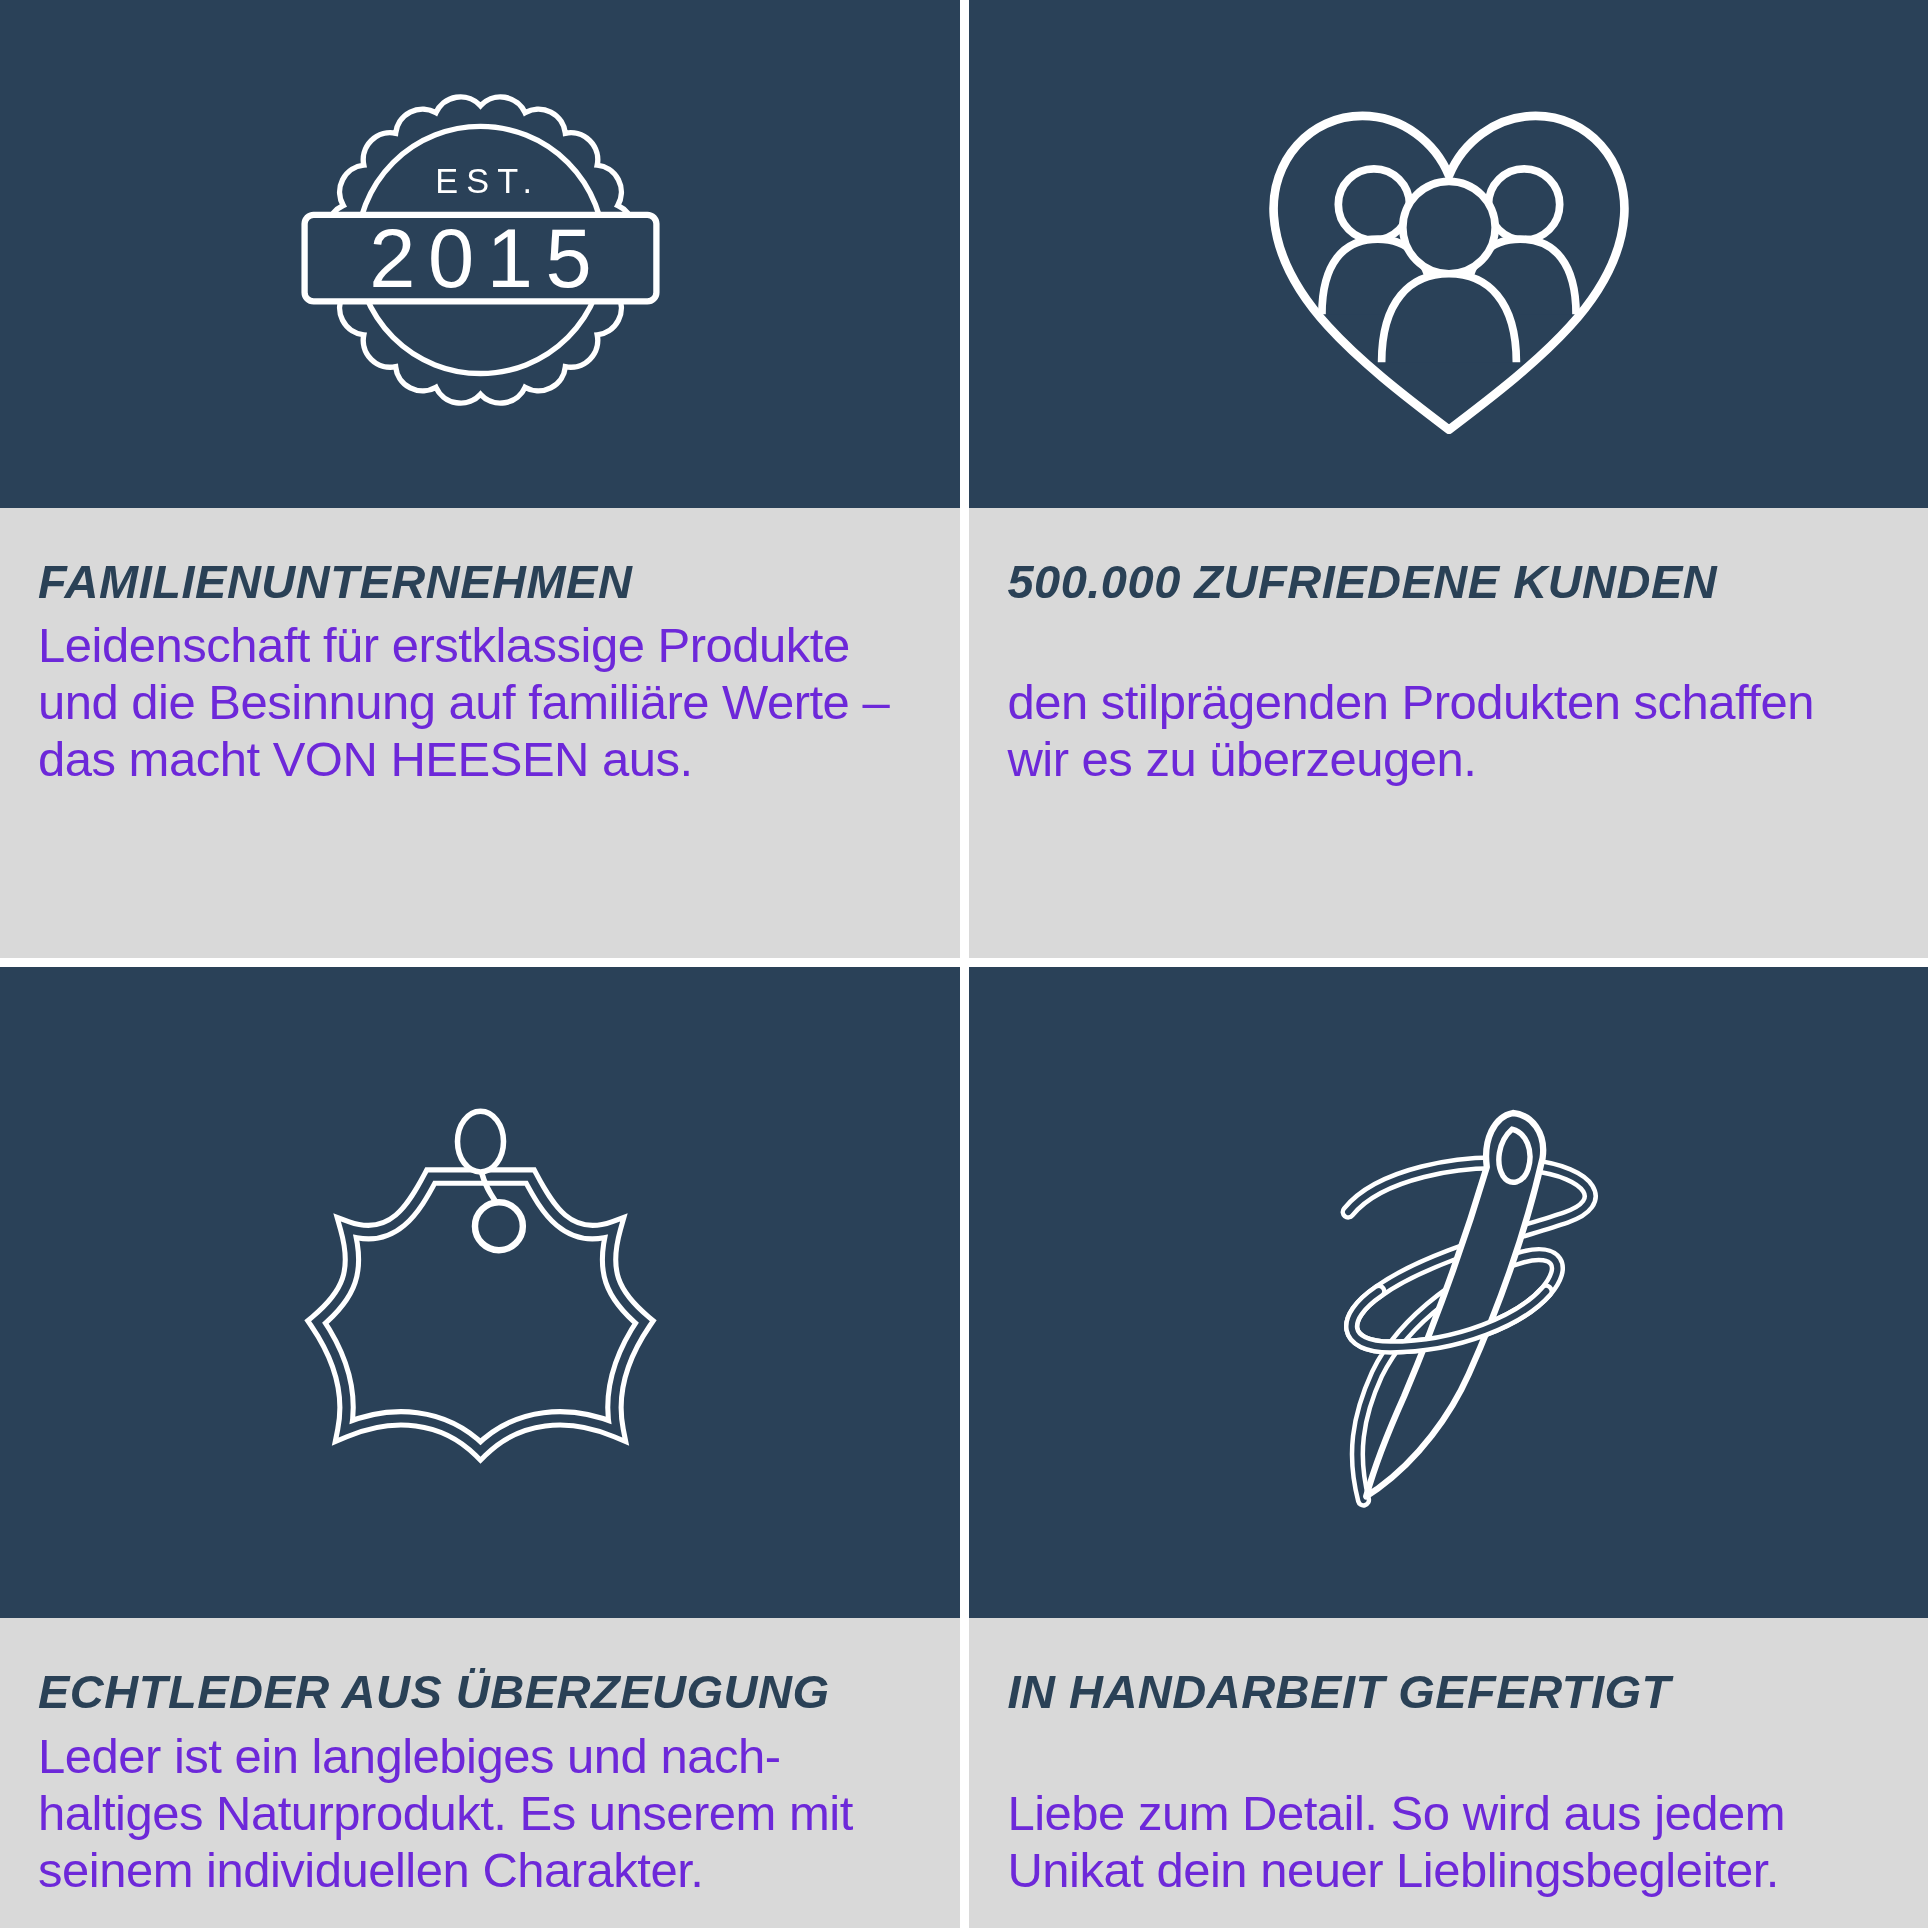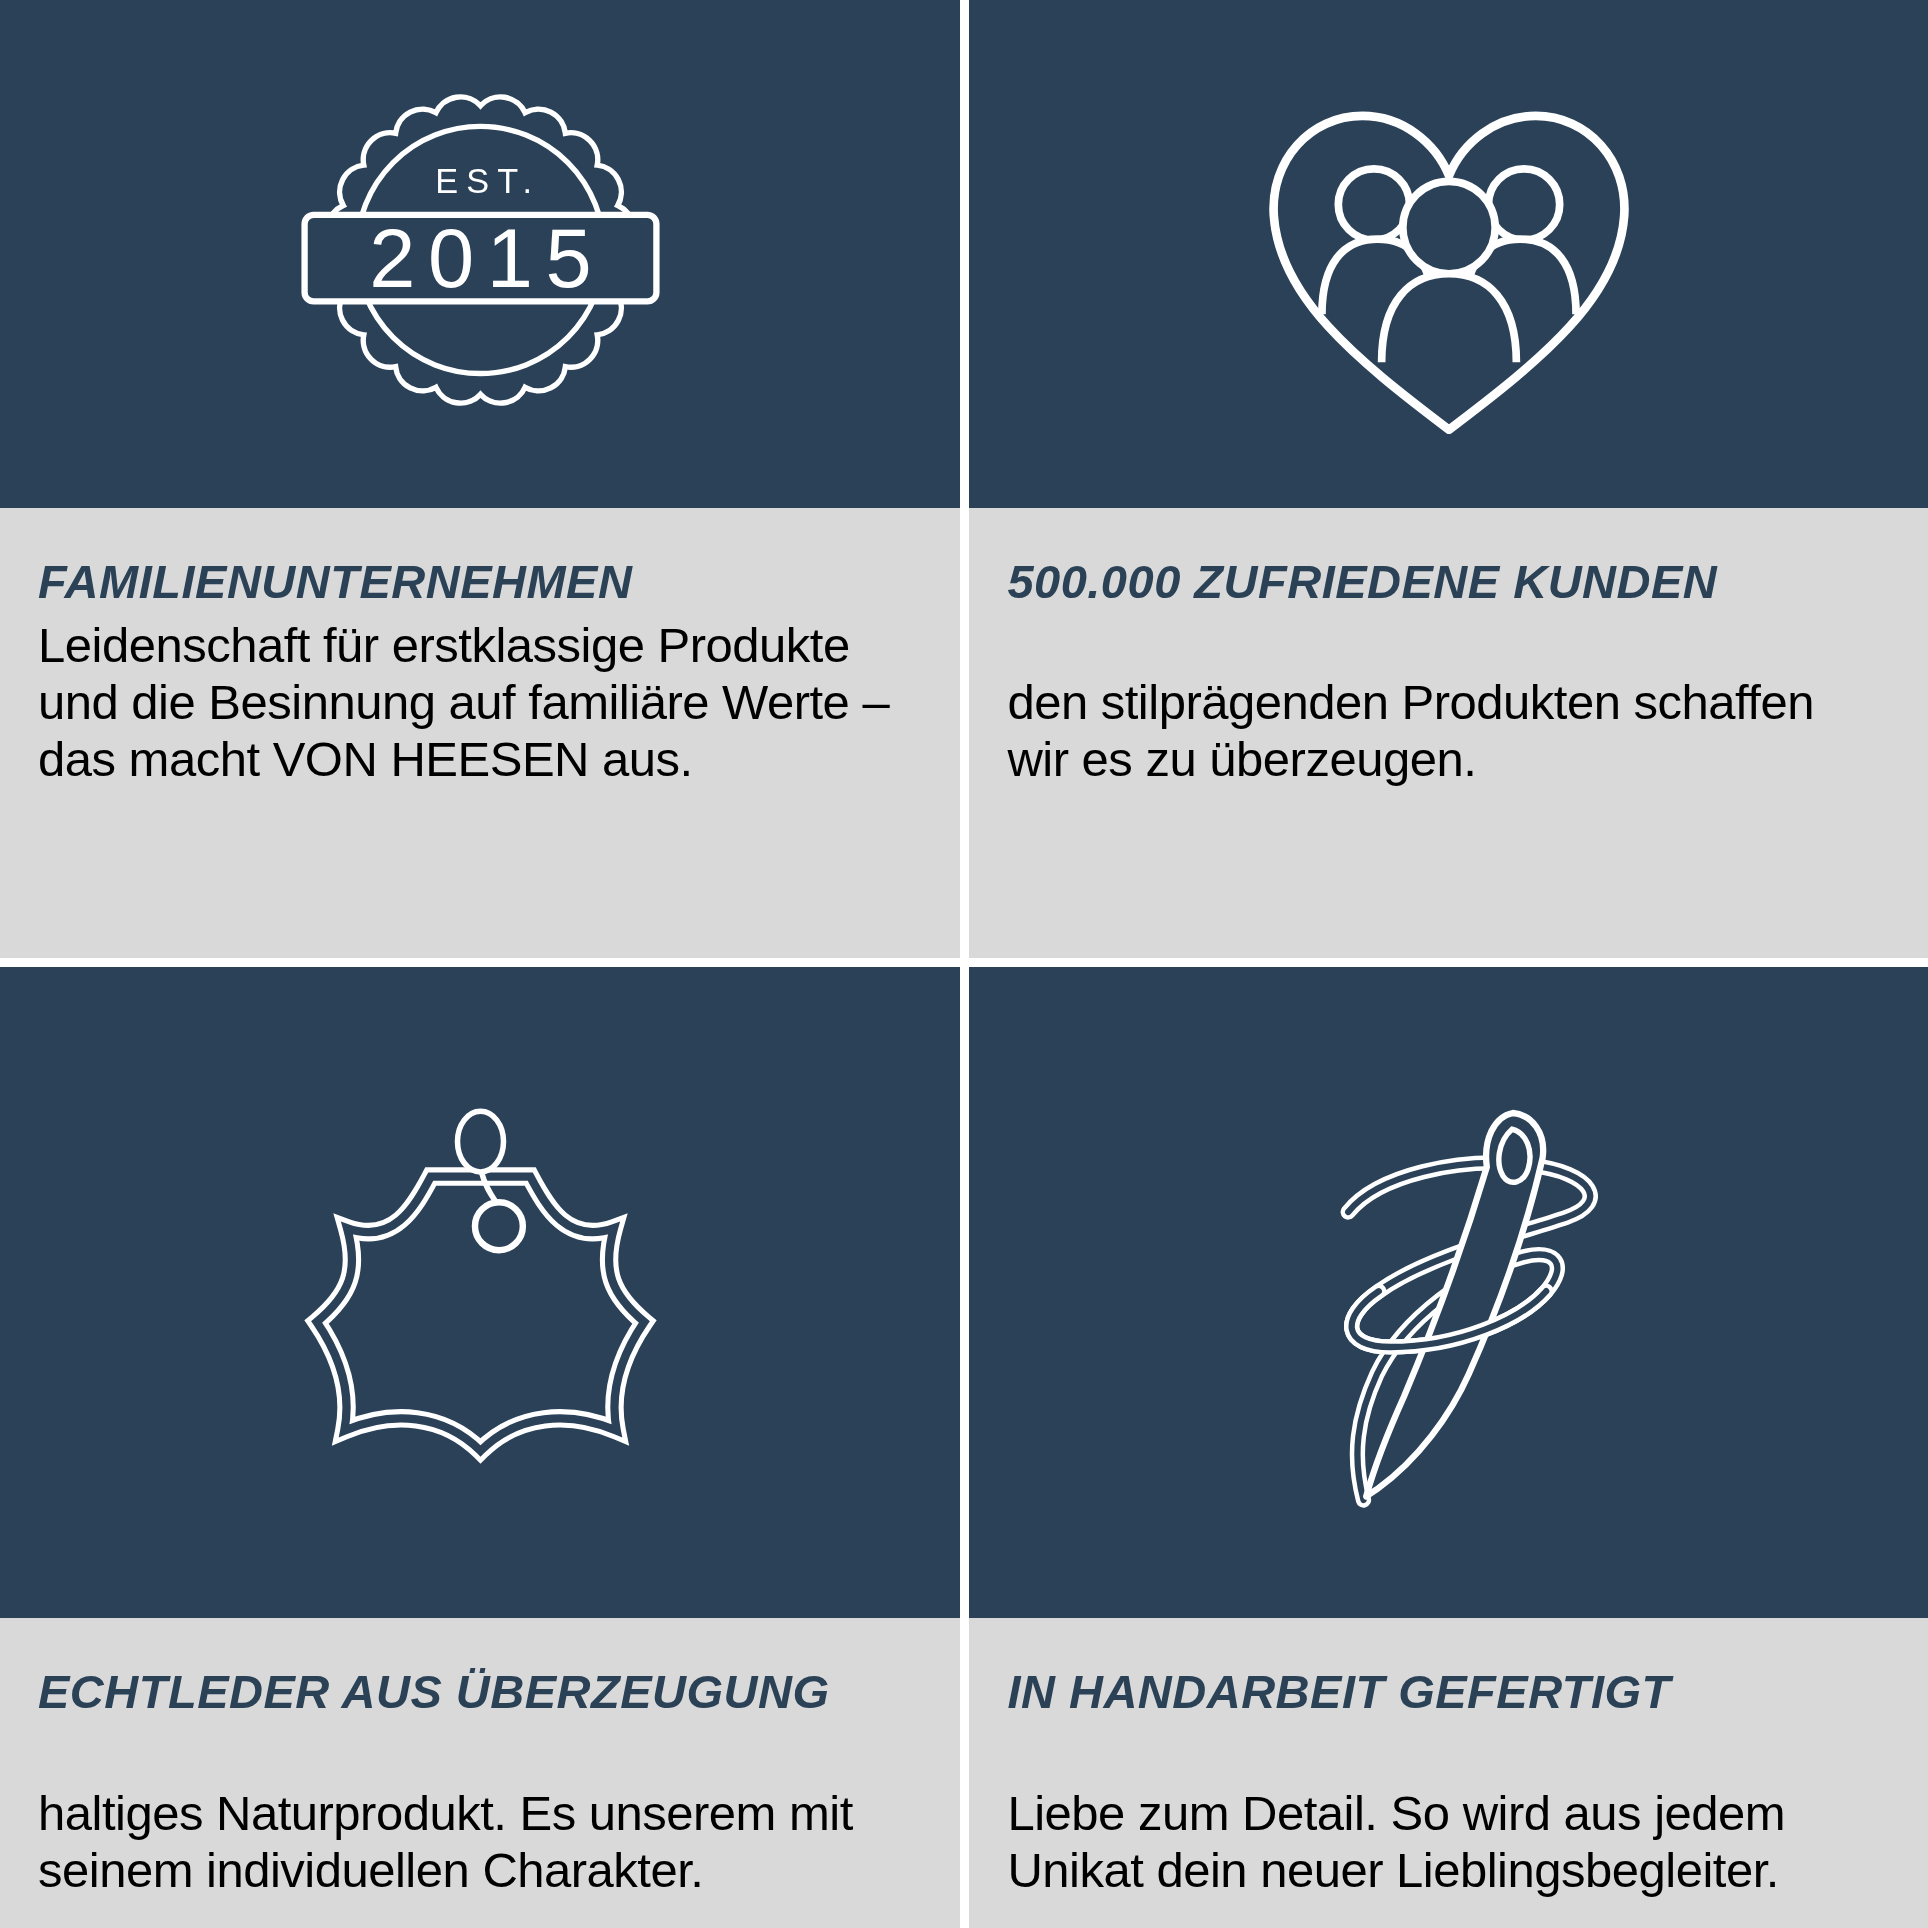--- a/index.html
+++ b/index.html
@@ -43,21 +43,21 @@
     line-height:53px;
     letter-spacing:0.5px;
     color:#2a4156;
     font-style:italic;
   }
   .text-area p {
     margin:0;
     font-size:49px;
     line-height:57px;
     letter-spacing:-0.5px;
-    color:#000000;
+    color:#6d28d9;
   }
   svg text {
     font-family:"Liberation Sans", sans-serif;
     fill:#ffffff;
   }
   .est-label { font-size:38px; letter-spacing:9px; font-weight:300; }
   .year-label { font-size:92px; letter-spacing:14px; font-weight:300; }
 </style>
 </head>
 <body>
@@ -149,21 +149,21 @@
                    C 78,222 88,196 75,150 Z" fill="none" stroke="#2a4158" stroke-width="9"></path>
         </g>
 
         <ellipse cx="220" cy="56" rx="25" ry="33" fill="#2a4158" stroke="#ffffff" stroke-width="6"></ellipse>
         <path d="M 221,89 C 225,104 230,112 237,122" fill="none" stroke="#ffffff" stroke-width="6"></path>
         <circle cx="240" cy="148" r="26" fill="#2a4158" stroke="#ffffff" stroke-width="7"></circle>
       </svg>
     </div>
     <div class="text-area">
       <h2>ECHTLEDER AUS ÜBERZEUGUNG</h2>
-      <p><br>
+      <p><span>Leder ist ein langlebiges und nach-</span><br>
          <span>haltiges Naturprodukt. Es unserem mit</span><br>
          <span>seinem individuellen Charakter.</span></p>
     </div>
   </section>
 
   <section class="panel row2">
     <div class="icon-area">
       <svg width="414" height="432" viewBox="0 0 460 480">
 
         <path d="M 118,150

